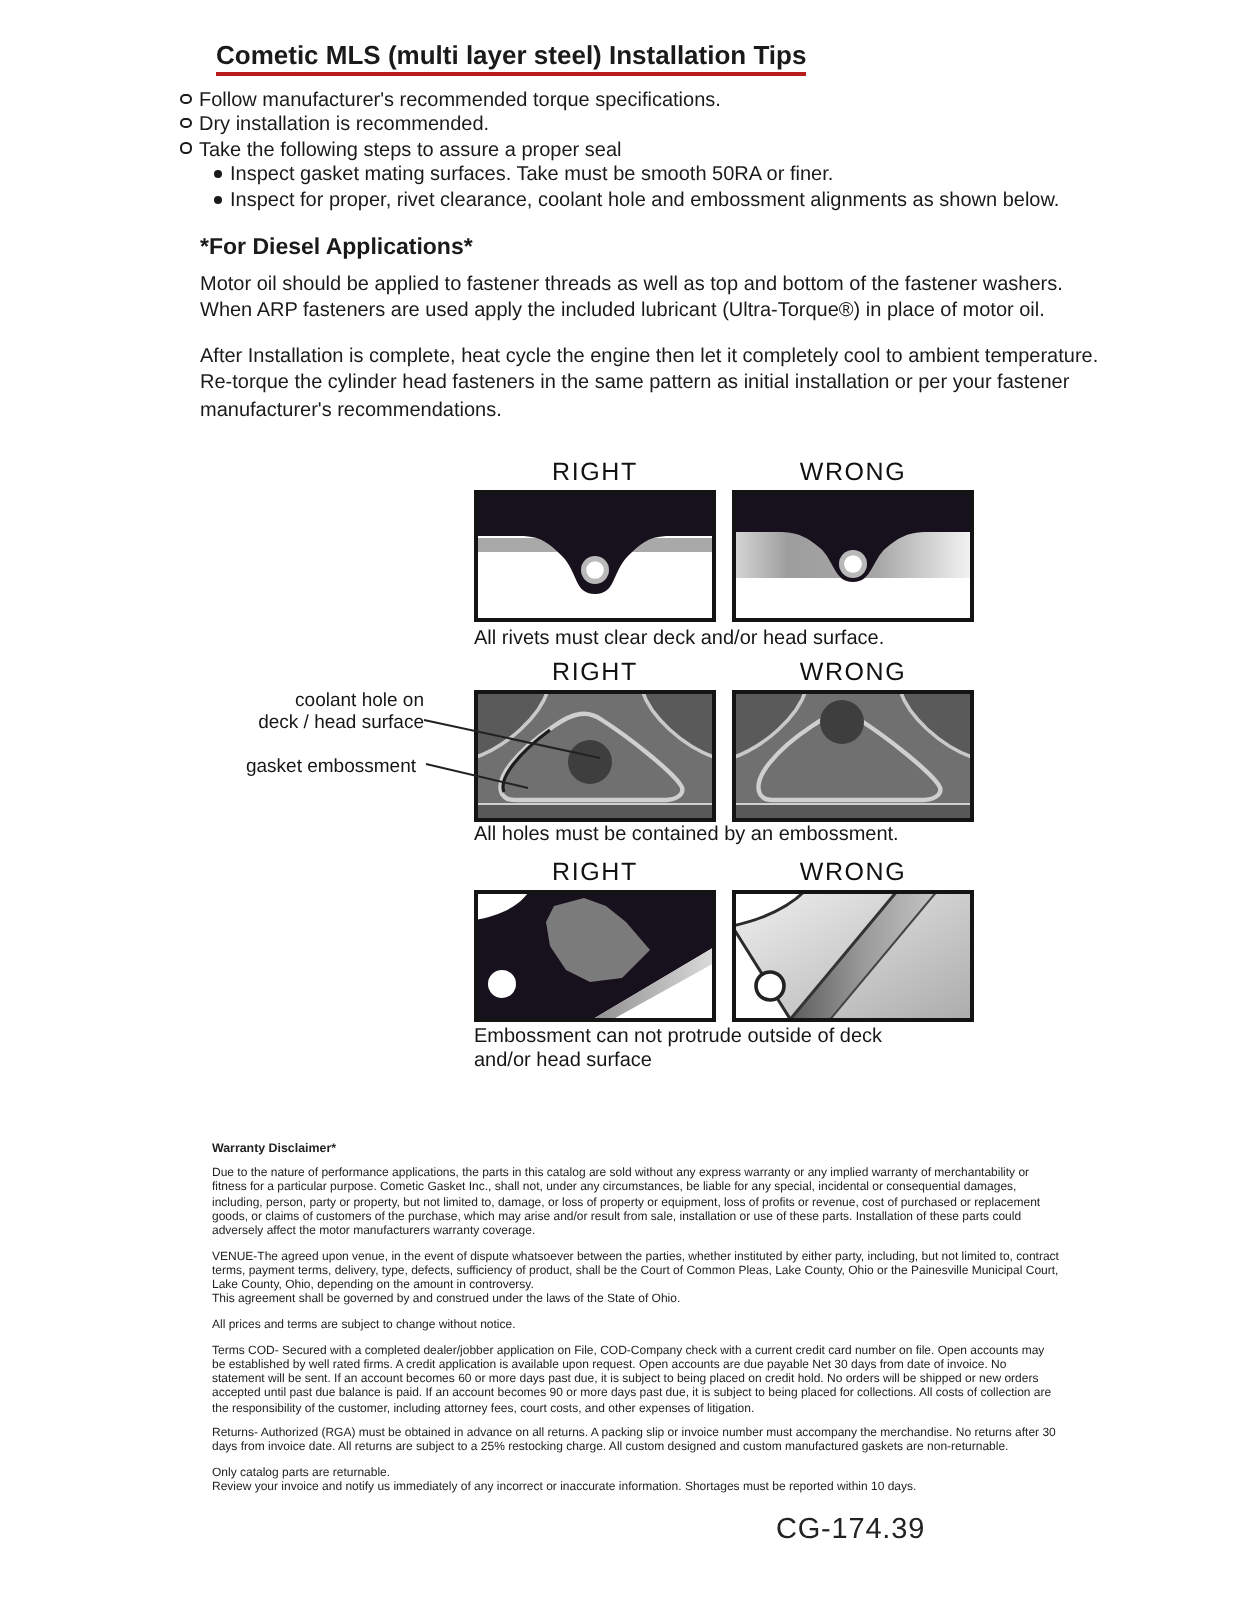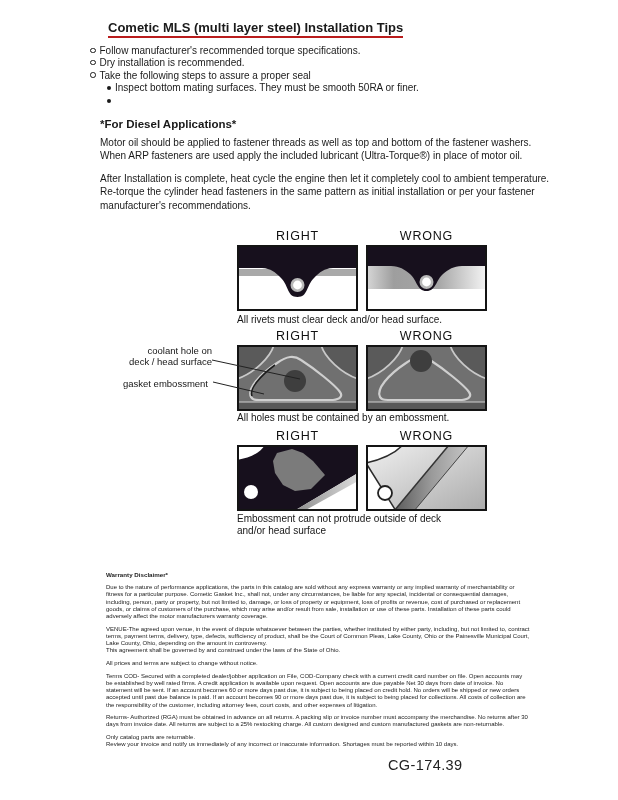--- a/index.html
+++ b/index.html
@@ -69,22 +69,22 @@
   </svg>
 
   <div class="title">
     <span>Cometic MLS (multi layer steel) Installation Tips</span>
   </div>
 
   <div class="bullets">
     <div class="b-item"><span class="b-circle"></span><span>Follow manufacturer's recommended torque specifications.</span></div>
     <div class="b-item"><span class="b-circle"></span><span>Dry installation is recommended.</span></div>
     <div class="b-item"><span class="b-circle"></span><span>Take the following steps to assure a proper seal</span></div>
-    <div class="b-sub"><span class="b-dot"></span><span>Inspect bottom mating surfaces.  They must be smooth 50RA or finer.</span></div>
-    <div class="b-sub"><span class="b-dot"></span></div>
+    <div class="b-sub"><span class="b-dot"></span><span>Inspect gasket mating surfaces.  Take must be smooth 50RA or finer.</span></div>
+    <div class="b-sub"><span class="b-dot"></span><span>Inspect for proper, rivet clearance, coolant hole and embossment alignments as shown below.</span></div>
   </div>
 
   <div class="diesel">
     <h3>*For Diesel Applications*</h3>
     <p>Motor oil should be applied to fastener threads as well as top and bottom of the fastener washers. When ARP fasteners are used apply the included lubricant (Ultra-Torque®) in place of motor oil.</p>
     <p>After Installation is complete, heat cycle the engine then let it completely cool to ambient temperature. Re-torque the cylinder head fasteners in the same pattern as initial installation or per your fastener manufacturer's recommendations.</p>
   </div>
 
   <div class="diag">
 

